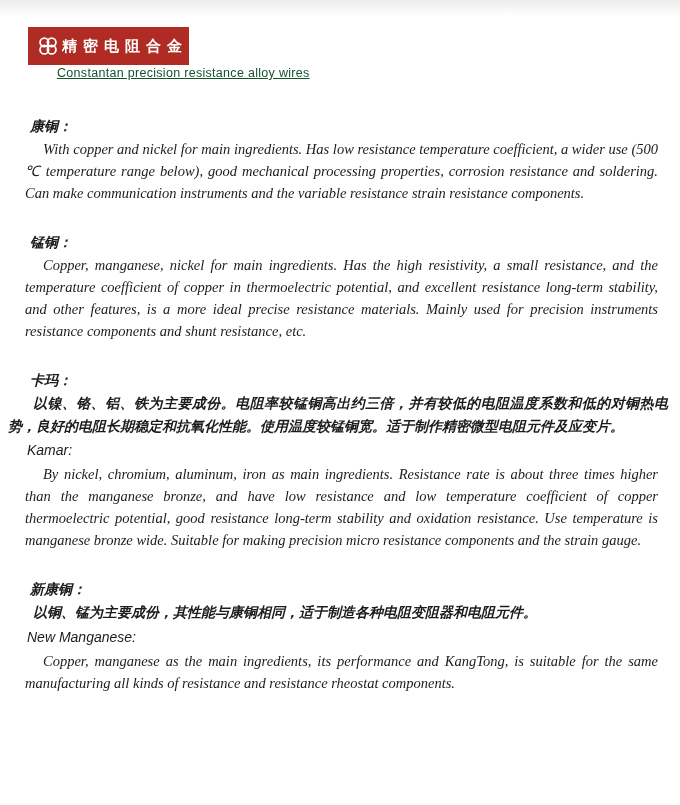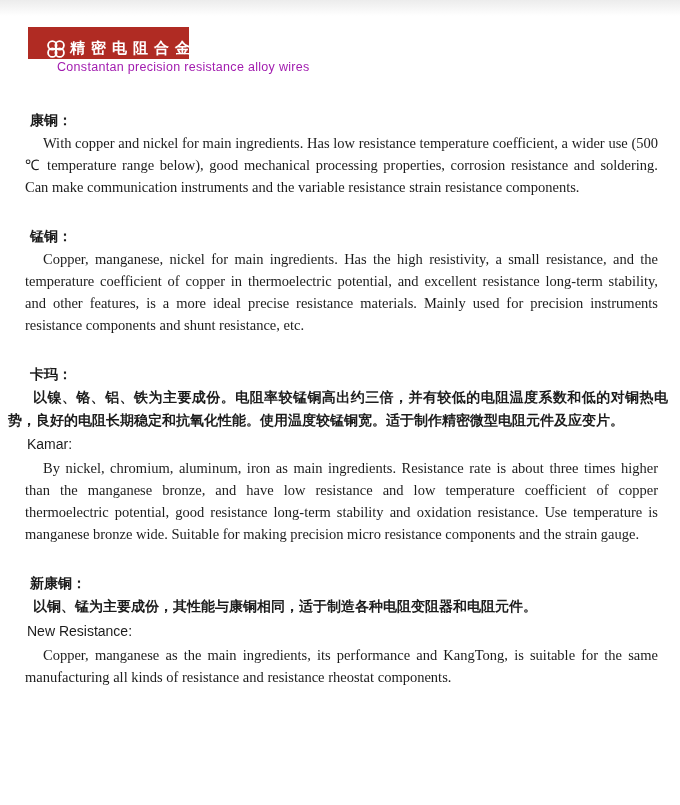--- a/index.html
+++ b/index.html
@@ -14,44 +14,45 @@
   }
   .top-fade {
     position: absolute;
     top: 0; left: 0;
     width: 680px; height: 16px;
     background: linear-gradient(180deg, rgba(180,180,180,0.25), rgba(255,255,255,0));
   }
   .header { margin: 27px 0 0 28px; }
   .banner {
     width: 161px;
-    height: 32px;
+    height: 38px;
     background: #b02b23;
     display: flex;
-    align-items: flex-end;
-    padding-left: 18px;
+    align-items: center;
+    padding-left: 10px;
   }
   .flower { width: 20px; height: 20px; flex: 0 0 auto; }
   .banner-title {
     color: #ffffff;
     font-weight: bold;
     font-size: 15px;
     letter-spacing: 6px;
     margin-left: 4px;
     white-space: nowrap;
     line-height: 22px;
   }
   .subtitle {
     margin: 1px 0 0 29px;
-    color: #a21caf;
+    color: #14532d;
     font-size: 12.5px;
     letter-spacing: 0.3px;
+    text-decoration: underline;
   }
   .content { margin-top: 35px; }
-  .section { margin-bottom: 27px; }
+  .section { margin-bottom: 27px; font-style: italic; }
   .section.last { margin-bottom: 0; }
   .cn-head {
     font-weight: bold;
     font-size: 14px;
     line-height: 22px;
     padding-left: 30px;
     margin-bottom: 1px;
   }
   .cn-body {
     font-weight: bold;
@@ -118,18 +119,18 @@
   <div class="section">
     <div class="cn-head">卡玛：</div>
     <div class="cn-body">以镍、铬、铝、铁为主要成份。电阻率较锰铜高出约三倍，并有较低的电阻温度系数和低的对铜热电势，良好的电阻长期稳定和抗氧化性能。使用温度较锰铜宽。适于制作精密微型电阻元件及应变片。</div>
     <div class="en-head">Kamar:</div>
     <div class="en-body">By nickel, chromium, aluminum, iron as main ingredients. Resistance rate is about three times higher than the manganese bronze, and have low resistance and low temperature coefficient of copper thermoelectric potential, good resistance long-term stability and oxidation resistance. Use temperature is manganese bronze wide. Suitable for making precision micro resistance components and the strain gauge.</div>
   </div>
 
   <div class="section last">
     <div class="cn-head">新康铜：</div>
     <div class="cn-body">以铜、锰为主要成份，其性能与康铜相同，适于制造各种电阻变阻器和电阻元件。</div>
-    <div class="en-head">New Resistance:</div>
+    <div class="en-head">New Manganese:</div>
     <div class="en-body">Copper, manganese as the main ingredients, its performance and KangTong, is suitable for the same manufacturing all kinds of resistance and resistance rheostat components.</div>
 
   </div>
 
 </div>
 
 </body></html>

